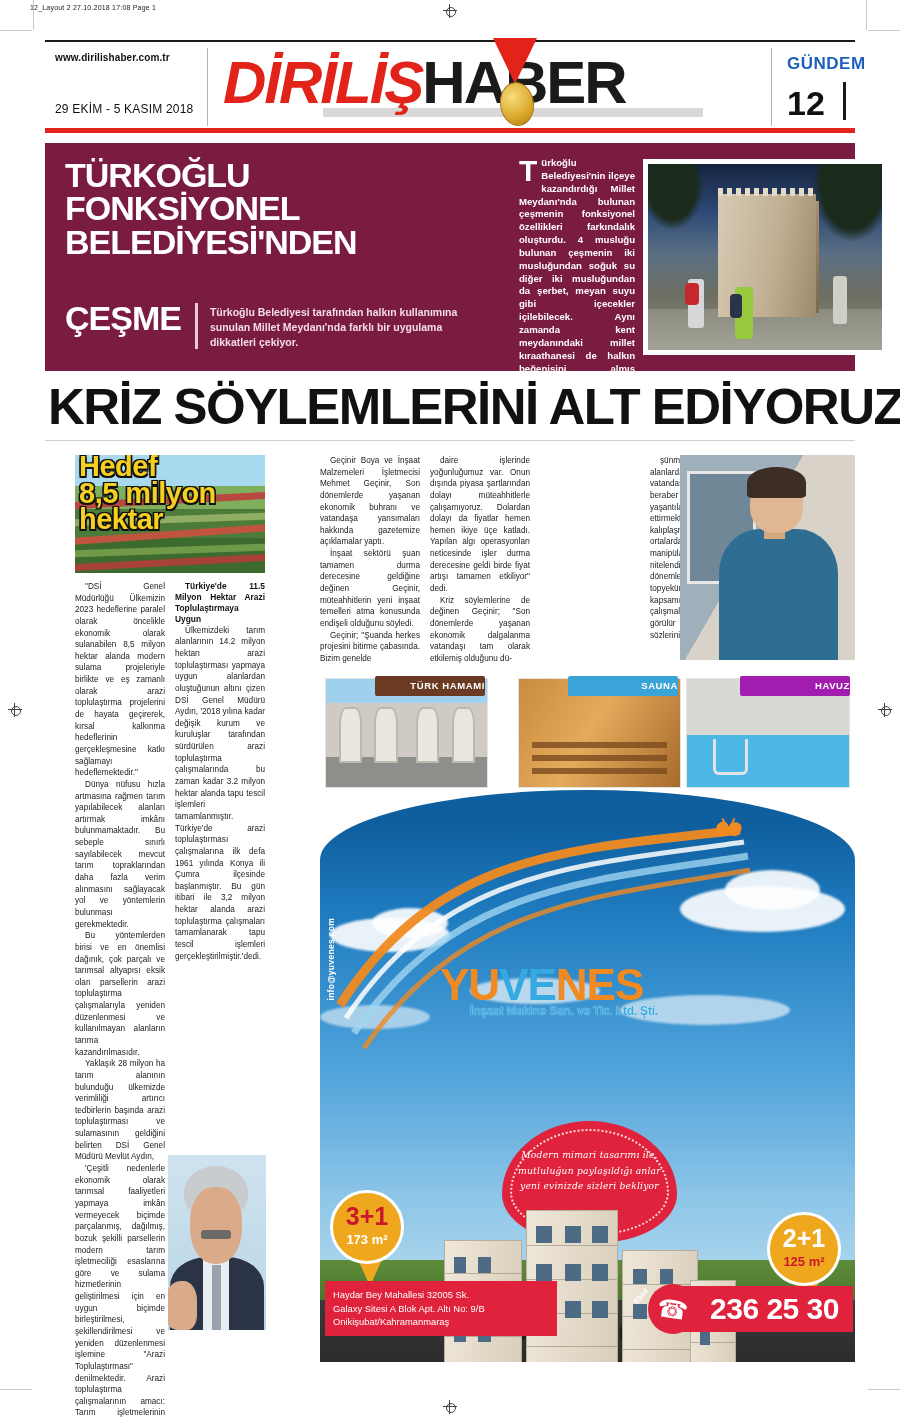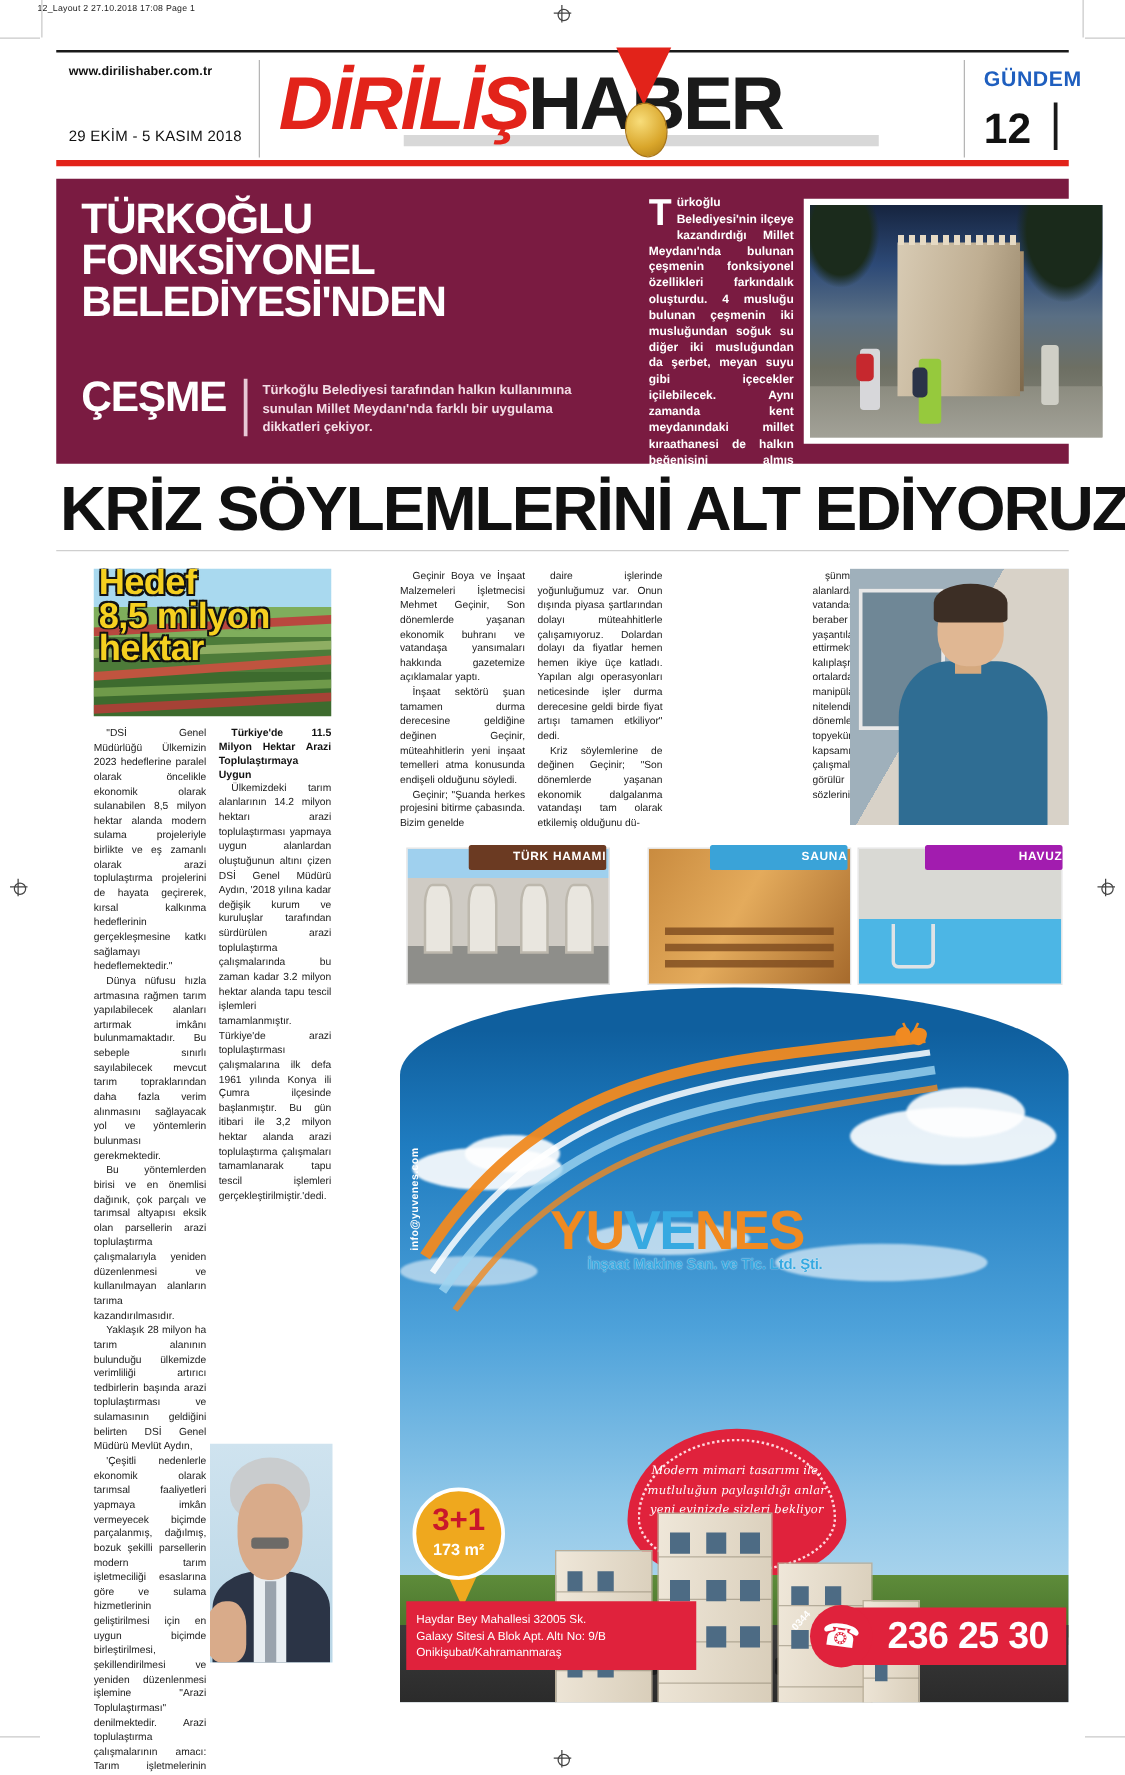--- a/index.html
+++ b/index.html
@@ -160,21 +160,21 @@
   .logo-sub{position:absolute;left:122px;top:214px;font-size:12px;font-weight:bold;color:#36a9e1;letter-spacing:-.2px;
      text-shadow:0 0 1px #fff;margin-left:28px;}
   .butterfly{position:absolute;left:396px;top:28px;width:26px;height:20px;}
   .bw{position:absolute;width:13px;height:14px;background:#f08a21;border-radius:60% 40% 50% 50%;}
   .bw-l{left:0;top:4px;transform:rotate(-20deg);}
   .bw-r{left:12px;top:4px;transform:rotate(20deg);}
   .ba{position:absolute;width:2px;height:7px;background:#f08a21;top:0;}
   .ba-l{left:7px;transform:rotate(-25deg);}
   .ba-r{left:16px;transform:rotate(25deg);}
 
-  .seal{position:absolute;left:182px;top:353px;width:175px;height:122px;background:#e0223c;
+  .seal{position:absolute;left:182px;top:331px;width:175px;height:122px;background:#e0223c;
      border-radius:50% 50% 46% 46%/60% 60% 40% 40%;}
   .seal-dots{position:absolute;left:8px;top:8px;right:8px;bottom:8px;border:2px dotted #ffd7dd;
      border-radius:50% 50% 46% 46%/60% 60% 40% 40%;}
   .seal-text{position:absolute;left:16px;top:26px;width:143px;text-align:center;color:#fff;
      font-family:"DejaVu Serif", serif;font-style:italic;font-size:9.2px;line-height:1.7;letter-spacing:.2px;}
 
   .building{position:absolute;left:118px;top:405px;width:300px;height:205px;}
   .blk{position:absolute;bottom:0;background:linear-gradient(95deg,#efe7d9,#d8cdb9);border:1px solid #b9ae99;box-sizing:border-box;}
   .blk .floor{position:absolute;left:0;width:100%;height:1px;background:rgba(120,110,90,.45);}
   .blk .win{position:absolute;background:#4d6b84;}
@@ -459,20 +459,26 @@
           <div class="win" style="left:20%;top:42%;width:24%;height:12%"></div>
         </div>
       </div>
 
       <div class="pin pin-left">
         <div class="pin-tip"></div>
         <div class="pin-body"></div>
         <div class="pin-l1">3+1</div>
         <div class="pin-l2">173 m²</div>
       </div>
+      <div class="pin pin-right">
+        <div class="pin-tip"></div>
+        <div class="pin-body"></div>
+        <div class="pin-l1">2+1</div>
+        <div class="pin-l2">125 m²</div>
+      </div>
 
       <div class="addr">
         <div>Haydar Bey Mahallesi 32005 Sk.</div>
         <div>Galaxy Sitesi A Blok Apt. Altı No: 9/B</div>
         <div>Onikişubat/Kahramanmaraş</div>
       </div>
 
       <div class="phone">
         <div class="phone-icon">
           <span class="phone-glyph">☎</span>

